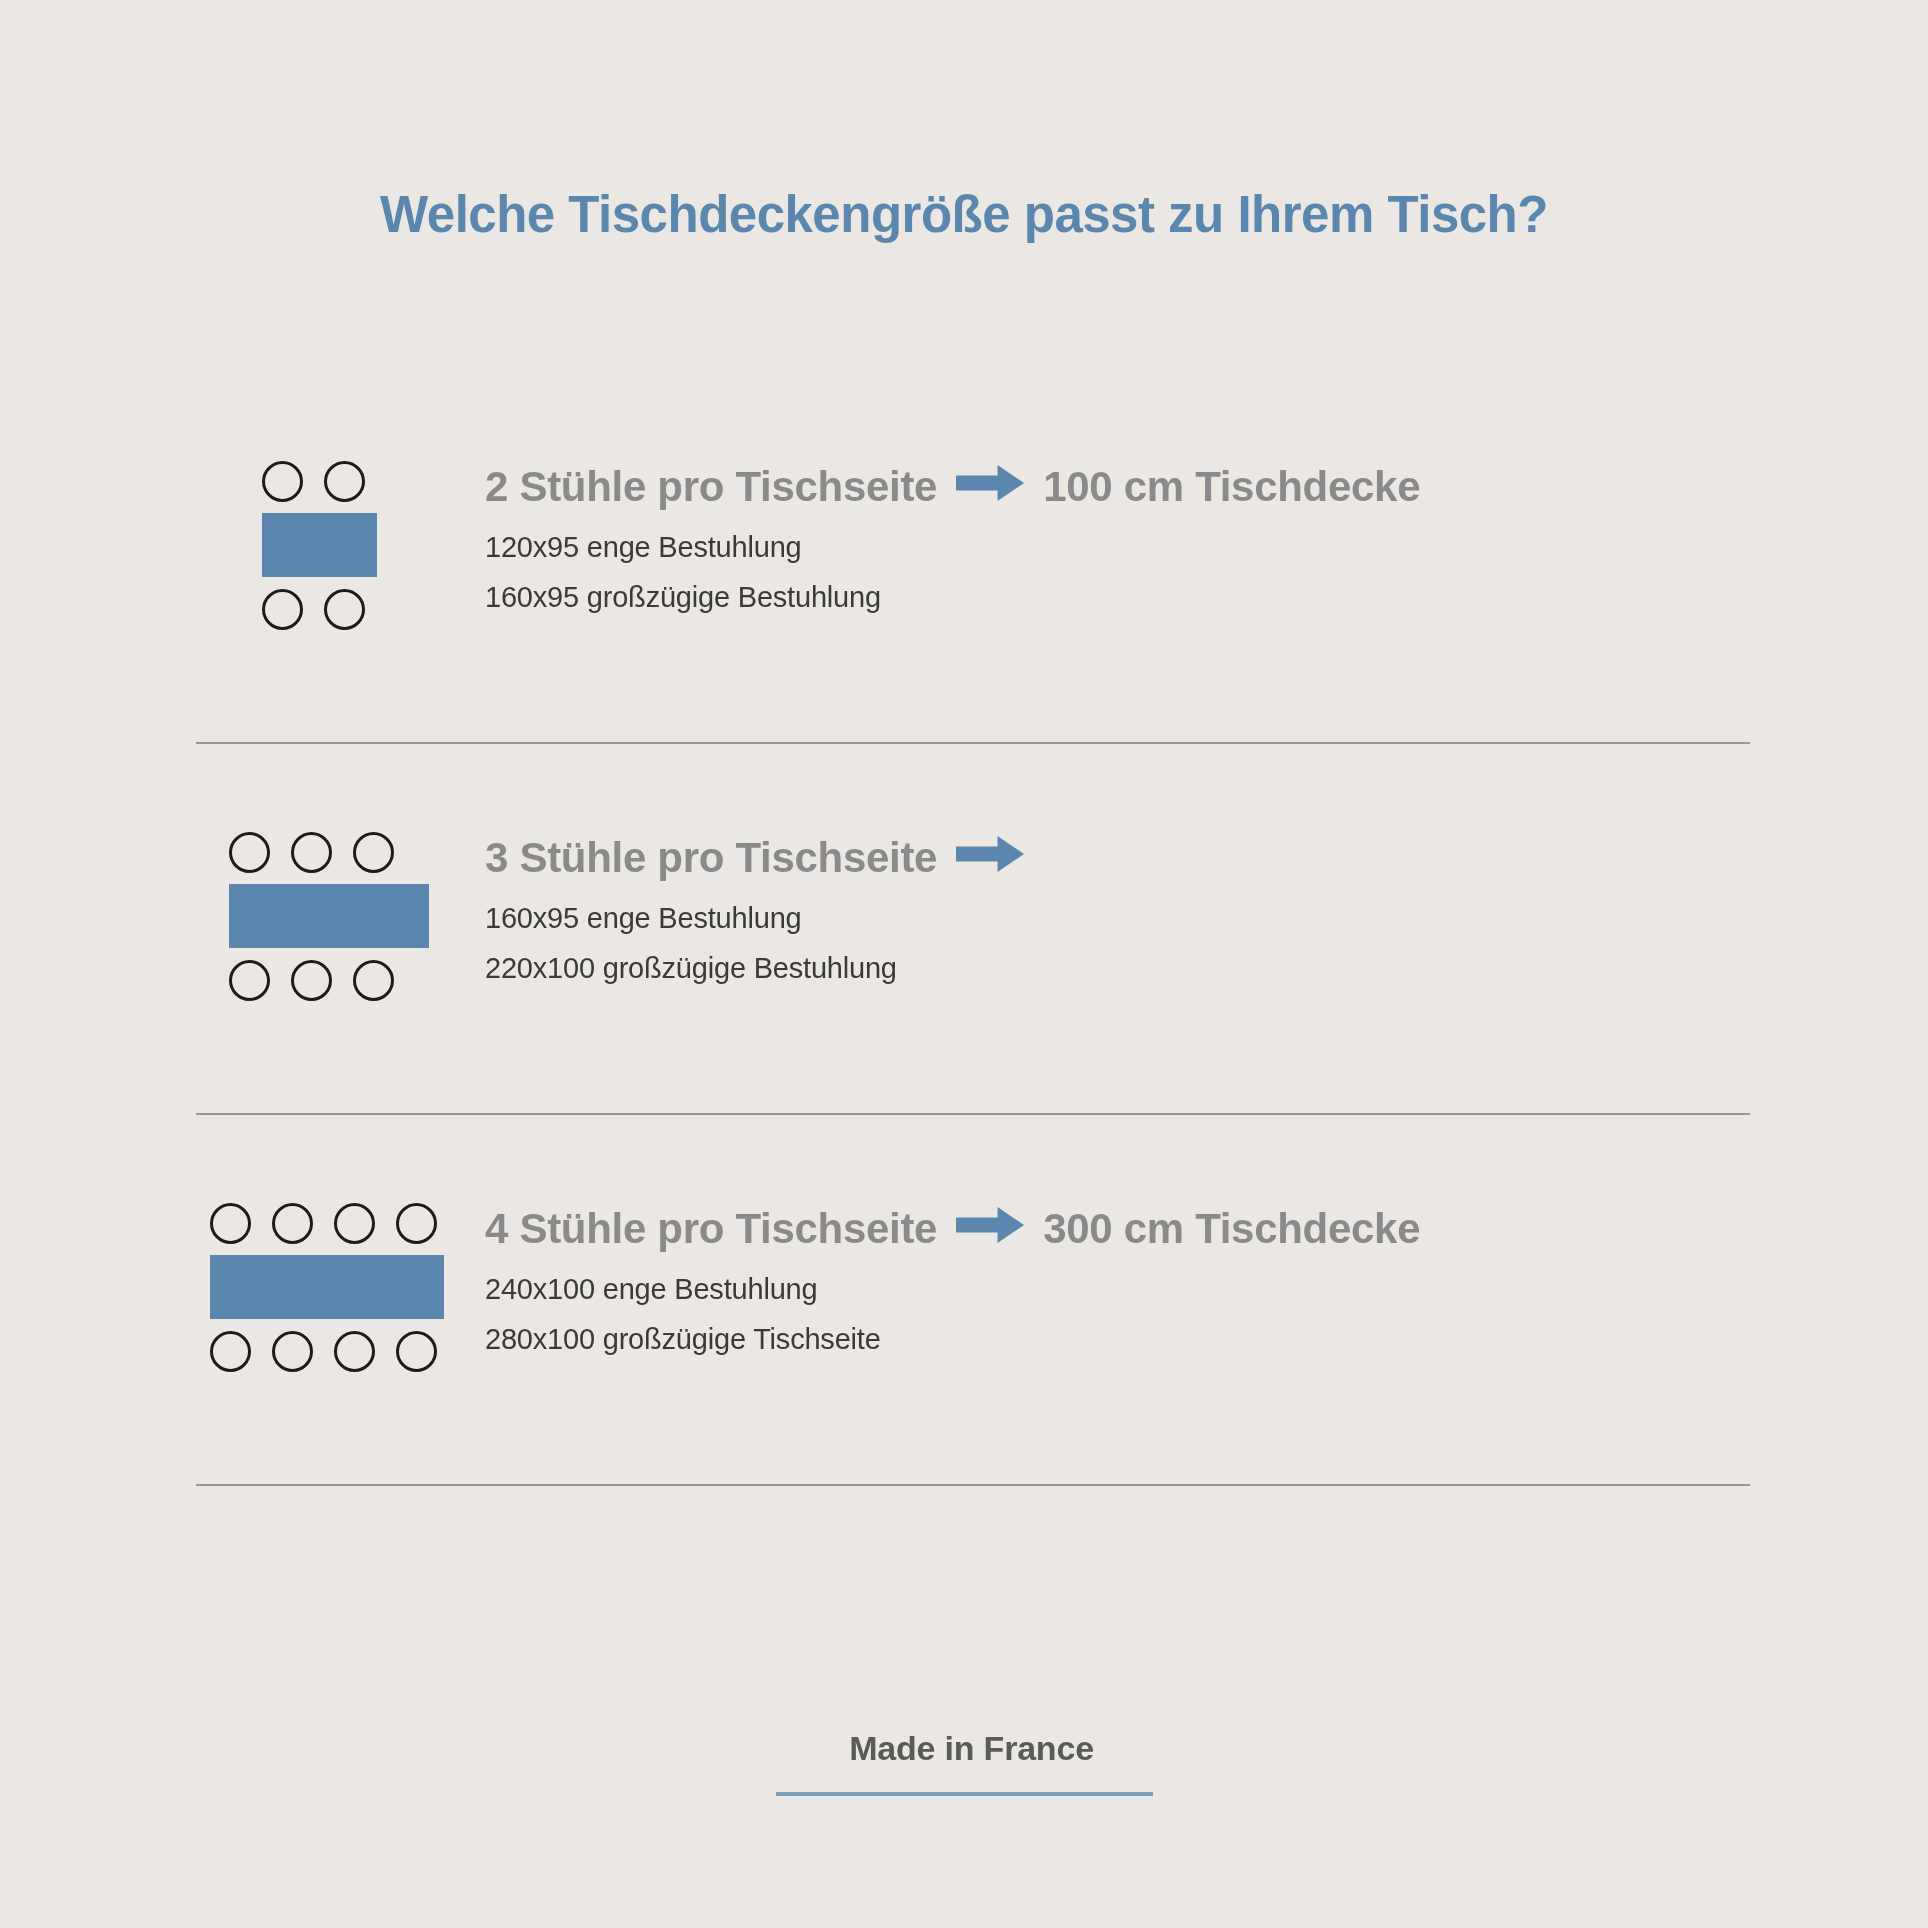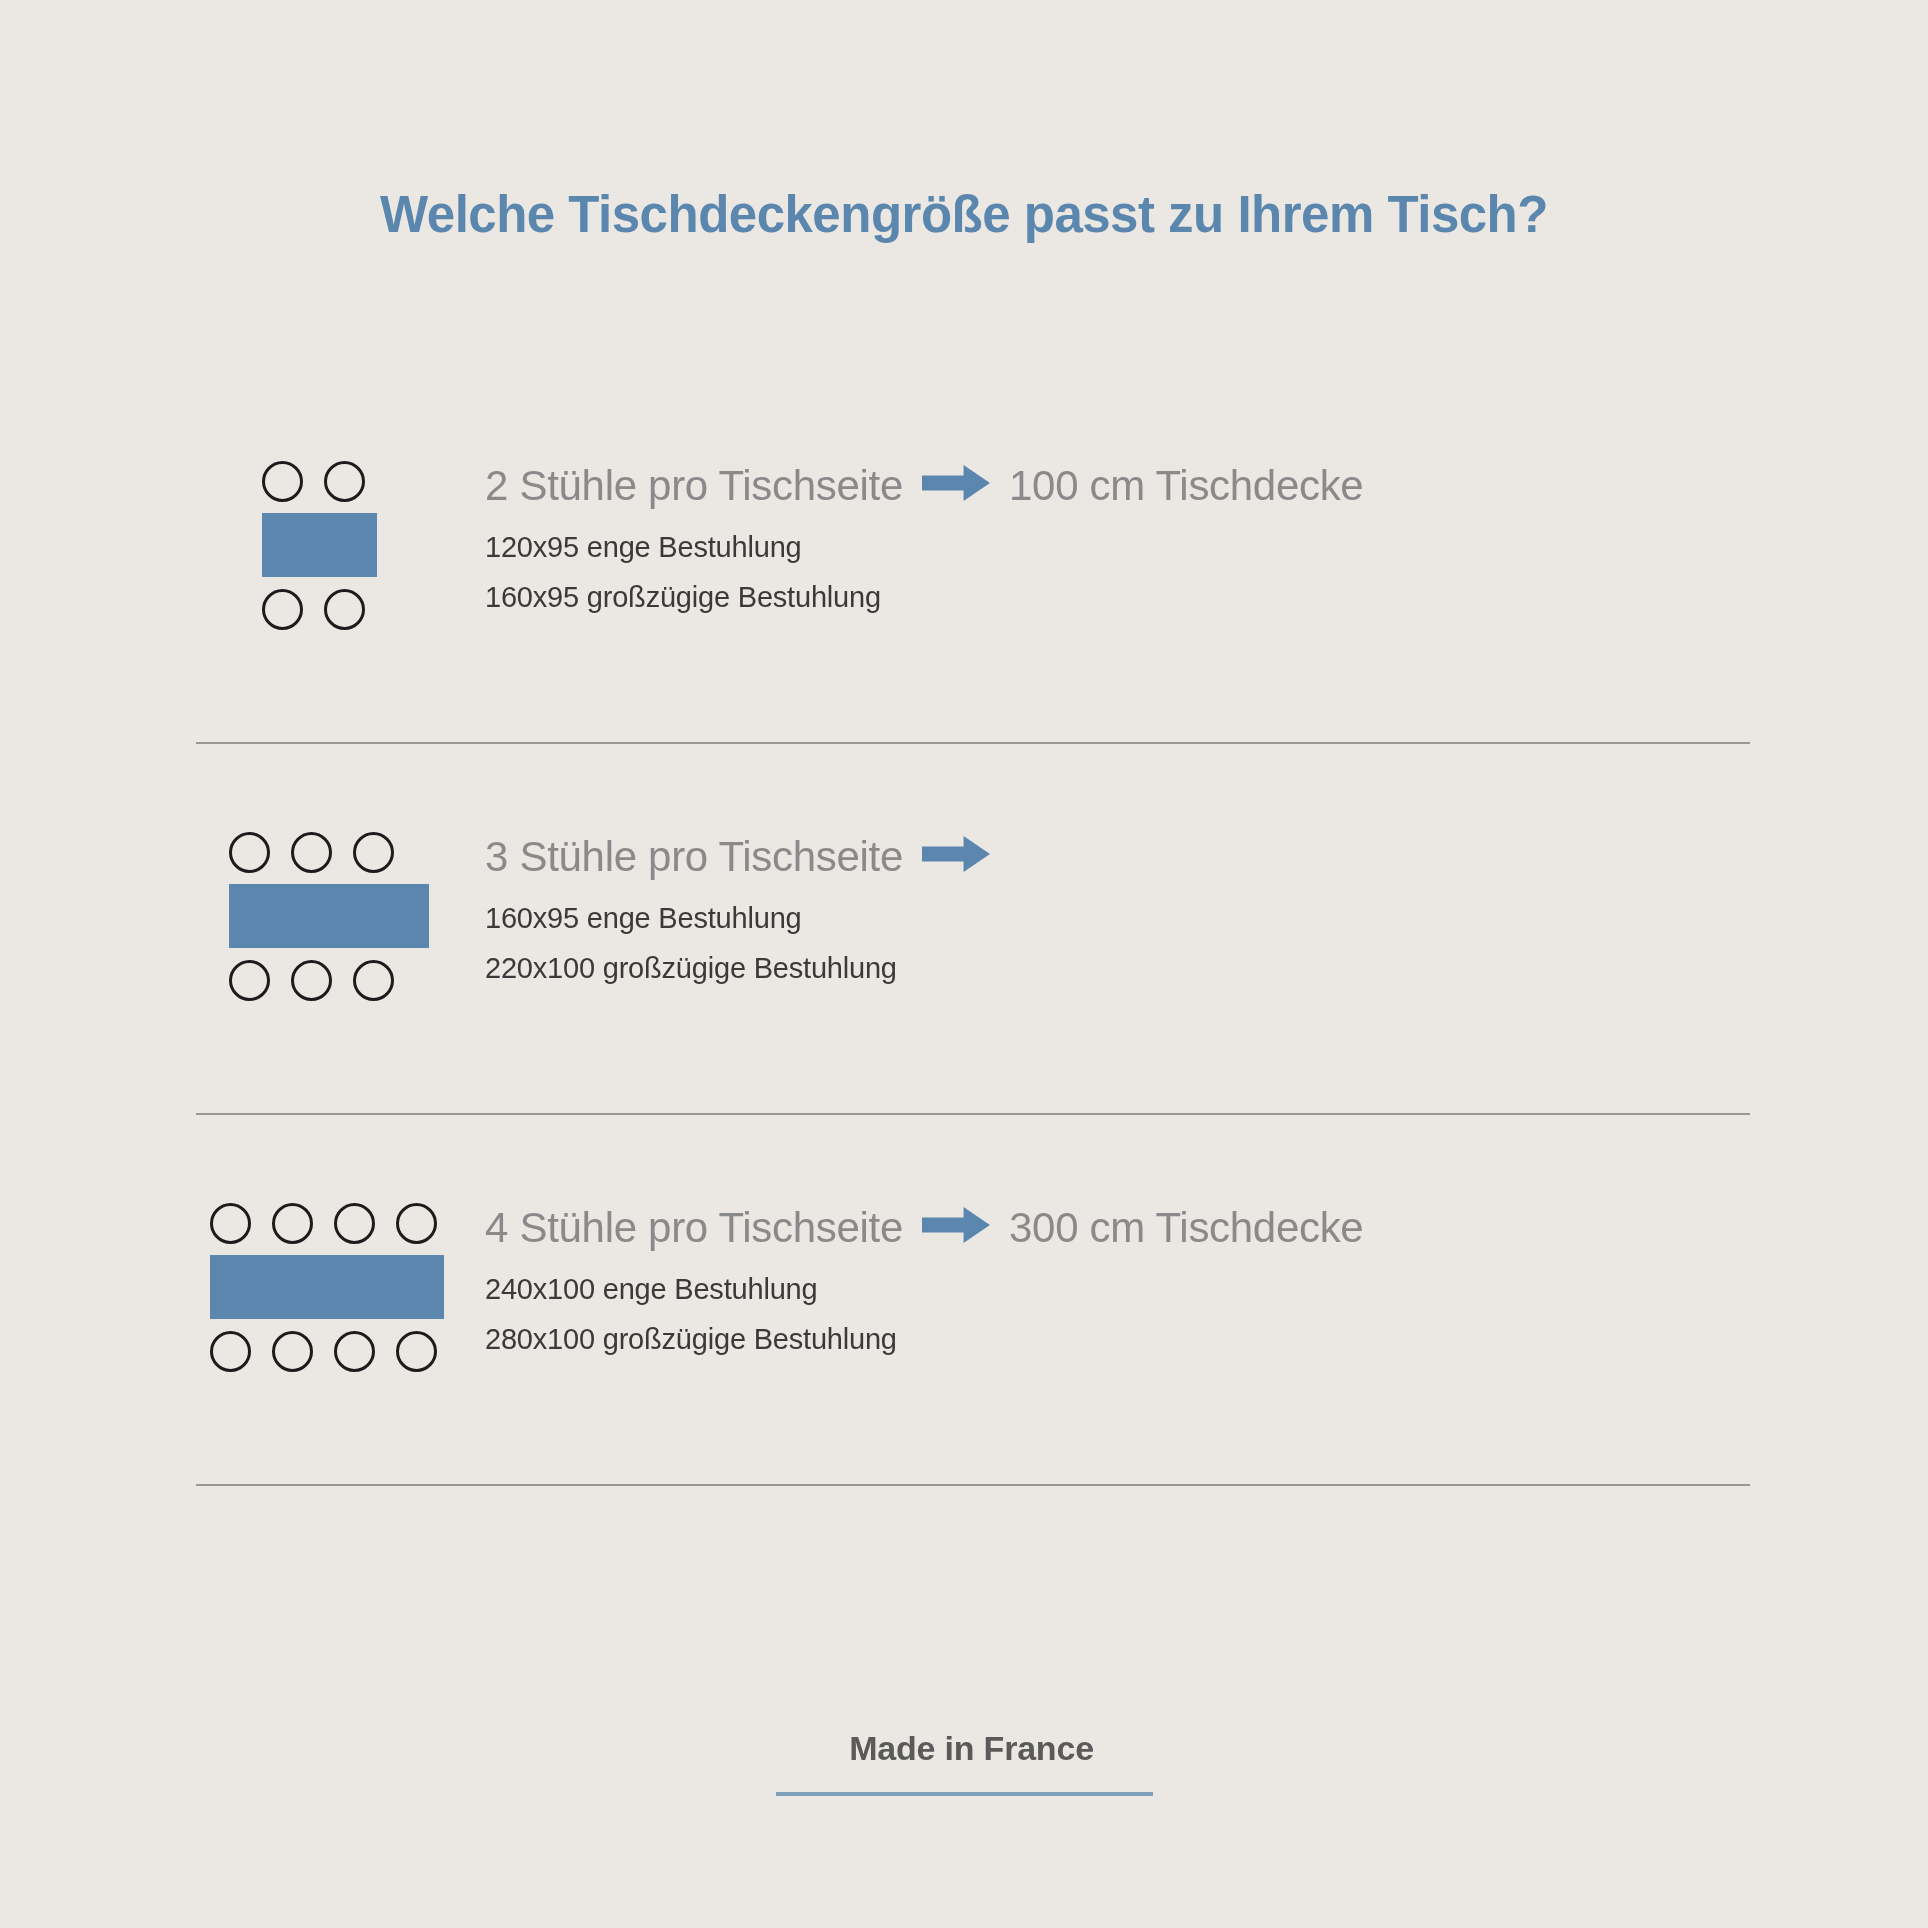--- a/index.html
+++ b/index.html
@@ -82,23 +82,23 @@
   }
 
   .content {
     position: absolute;
     top: 0;
     left: 485px;
     width: 1318px;
   }
   .headline {
     display: flex;
-    align-items: center;
+    align-items: flex-end;
     font-size: 42px;
-    font-weight: normal;
+    font-weight: bold;
     color: #8a8a8a;
     white-space: nowrap;
     letter-spacing: -0.3px;
   }
   .arrow {
     display: inline-block;
     margin: 0 19px;
     position: relative;
     top: 1.9px;
   }
@@ -223,21 +223,21 @@
           <div class="headline">
             <span>4 Stühle pro Tischseite</span>
             <span class="arrow">
               <svg width="68" height="40" viewBox="0 0 72 42" aria-hidden="true">
                 <path d="M0 13 H44 V2 L72 21 L44 40 V29 H0 Z" fill="#5b87ae"></path>
               </svg>
             </span>
             <span>300 cm Tischdecke</span>
           </div>
           <div class="sub first">240x100 enge Bestuhlung</div>
-          <div class="sub">280x100 großzügige Bestuhlung</div>
+          <div class="sub">280x100 großzügige Tischseite</div>
         </div>
       </div>
       <div class="divider" style="top:281px;"></div>
     </div>
 
   </div>
 
   <div class="footer">
     <div class="footer-label">Made in France</div>
     <div class="footer-rule"></div>

